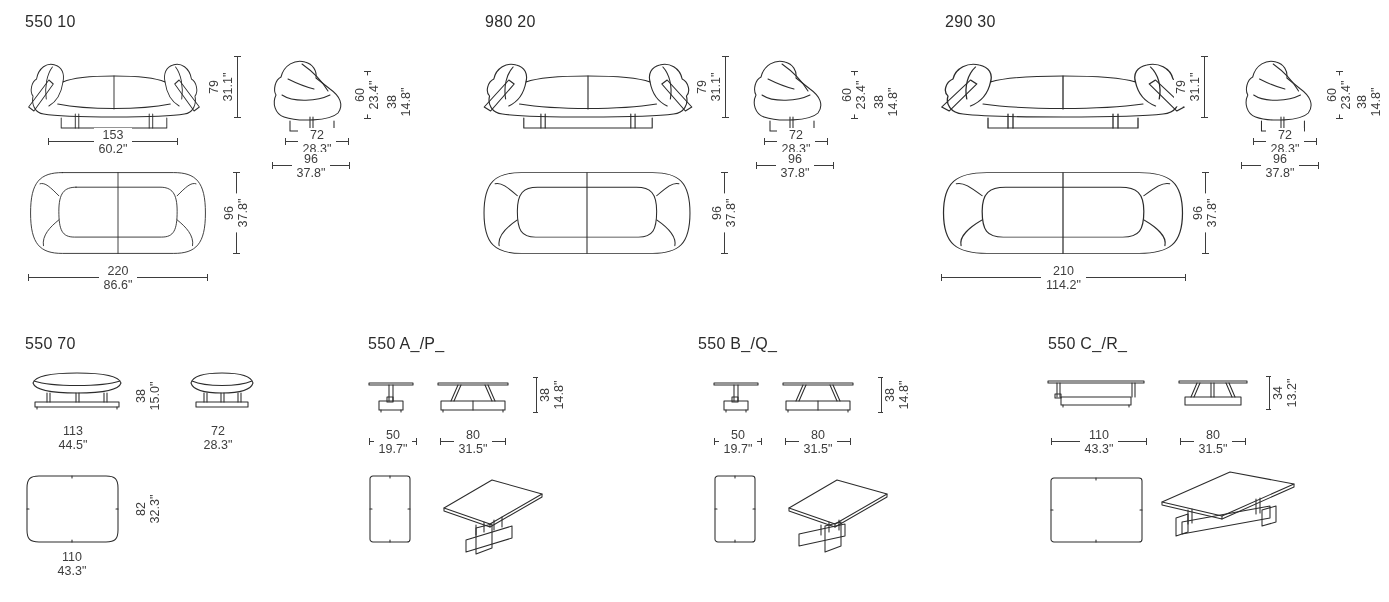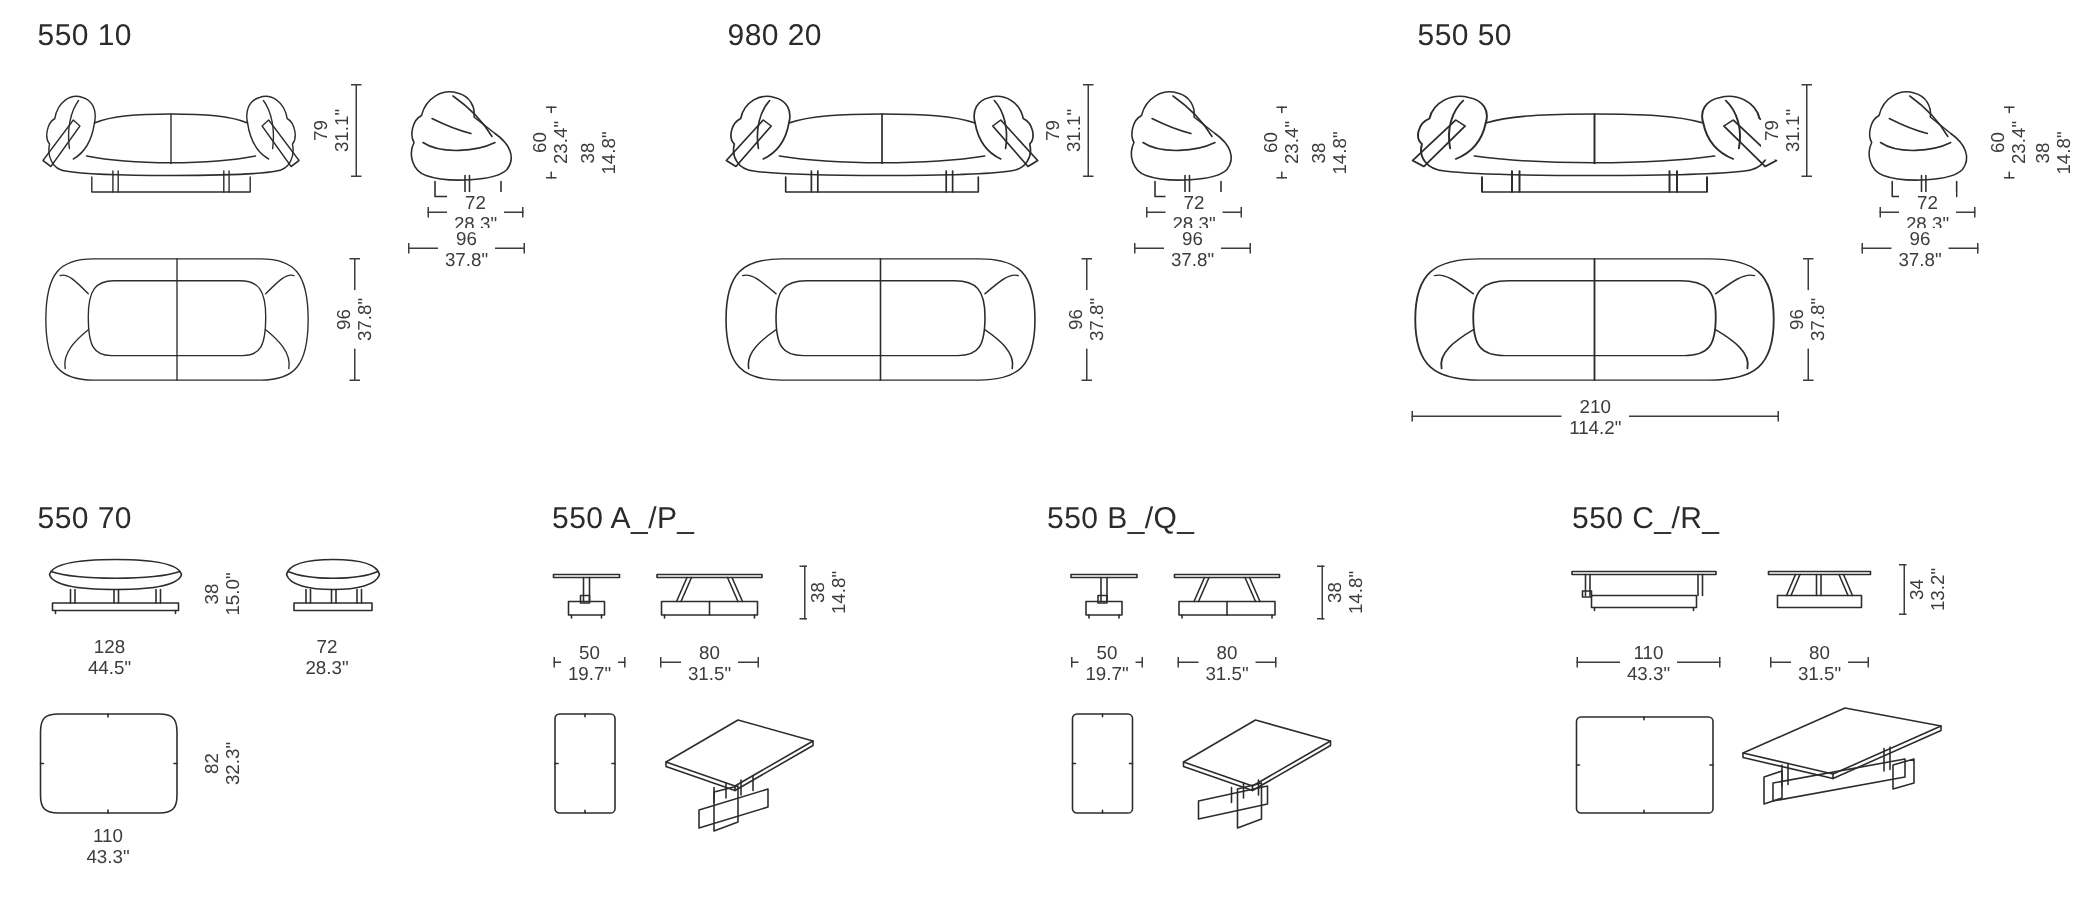--- a/index.html
+++ b/index.html
@@ -1,19 +1,19 @@
 <!DOCTYPE html>
 <html><head>
 <meta charset="utf-8">
 <style>
   *{margin:0;padding:0;box-sizing:border-box}
   html,body{background:#fff}
   body{font-family:"Liberation Sans",sans-serif}
   .sheet{position:relative;width:1389px;height:602px;background:#fff;overflow:hidden;color:#3d3d3d}
-  .title{position:absolute;font-size:20px;letter-spacing:.3px;color:#2b2b2b;white-space:nowrap}
+  .title{position:absolute;font-size:16px;letter-spacing:.3px;color:#2b2b2b;white-space:nowrap}
   svg.draw{position:absolute;overflow:visible}
   svg.draw path,svg.draw line,svg.draw rect{stroke:#2c2c2c;fill:none;stroke-width:1.05;stroke-linecap:round;stroke-linejoin:round}
   
   .hdim{position:absolute;height:28px;display:flex;align-items:center;justify-content:center}
   .hdim .line{position:absolute;left:0;right:0;top:13px;height:1px;background:#3d3d3d}
   .hdim .line::before,.hdim .line::after{content:"";position:absolute;top:-3px;width:1px;height:7px;background:#3d3d3d}
   .hdim .line::before{left:0}
   .hdim .line::after{right:0}
   .dlabel{position:relative;background:#fff;padding:0 5px;text-align:center;font-size:12.5px;line-height:1.12;color:#3d3d3d;white-space:nowrap}
   .dlabel span{display:block}
@@ -47,20 +47,27 @@
     <path d="M40,66 L40,76 L160,76 L160,66"></path>
     <path d="M56,62 L56,76 M60,62 L60,76 M140,62 L140,76 M144,62 L144,76"></path>
   </svg>
   <div class="vdim ll" style="left:237px;top:56px;height:62px">
     <span class="line"></span>
     <span class="dlabel">
         <span>79</span>
         <span>31.1"</span>
       </span>
   </div>
+  <div class="hdim" style="left:48px;top:128px;width:130px">
+    <span class="line"></span>
+    <span class="dlabel">
+        <span>153</span>
+        <span>60.2"</span>
+      </span>
+  </div>
 
   <svg class="draw" style="left:268px;top:53px" width="84" height="82" viewBox="0 0 84 82" preserveAspectRatio="none">
     <path d="M16,64 C7,61 4,50 8,42 C5,37 7,27 13,24 C16,12 27,6 37,9 C45,11 49,18 48,25 L62,36 C72,43 76,52 70,60 C62,68 30,69 16,64 Z"></path>
     <path d="M34,11 C44,18 54,28 60,38"></path>
     <path d="M14,42 C26,50 50,48 62,42"></path>
     <path d="M20,26 C28,30 38,34 46,36"></path>
     <path d="M22,68 L22,78 L66,78 L66,68"></path>
     <path d="M42,64 L42,78 M45,64 L45,78"></path>
   </svg>
   <div class="vdim" style="left:367px;top:71px;height:48px">
@@ -99,20 +106,27 @@
     <path d="M174,30 C184,20 190,14 196,16"></path>
     <path d="M36,58 C26,66 16,76 18,88"></path>
     <path d="M174,58 C184,66 194,76 192,88"></path>
     <path d="M105,3 L105,97"></path>
   </svg>
   <div class="vdim" style="left:236px;top:172px;height:82px">
     <span class="line"></span>
     <span class="dlabel">
         <span>96</span>
         <span>37.8"</span>
+      </span>
+  </div>
+  <div class="hdim" style="left:28px;top:264px;width:180px">
+    <span class="line"></span>
+    <span class="dlabel">
+        <span>220</span>
+        <span>86.6"</span>
       </span>
   </div>
 
   <div class="title" style="left:485px;top:13px">980 20</div>
 
   <svg class="draw" style="left:481px;top:52px" width="214" height="84" viewBox="0 0 200 84" preserveAspectRatio="none">
     <path d="M3,55 L26,28 L31,32 L9,59 Z"></path>
     <path d="M197,55 L174,28 L169,32 L191,59 Z"></path>
     <path d="M20,62 C10,61 6,52 8,44 C4,40 6,30 12,27 C14,16 24,10 33,13 C41,15 44,22 42,30 C55,25 75,24 100,24 C125,24 145,25 158,30 C156,22 159,15 167,13 C176,10 186,16 188,27 C194,30 196,40 192,44 C194,52 190,61 180,62 C155,66 45,66 20,62 Z"></path>
     <path d="M42,30 C40,42 34,50 26,54"></path>
@@ -179,21 +193,21 @@
     <path d="M105,3 L105,97"></path>
   </svg>
   <div class="vdim" style="left:724px;top:172px;height:82px">
     <span class="line"></span>
     <span class="dlabel">
         <span>96</span>
         <span>37.8"</span>
       </span>
   </div>
 
-  <div class="title" style="left:945px;top:13px">550 50</div>
+  <div class="title" style="left:945px;top:13px">290 30</div>
 
   <svg class="draw" style="left:938px;top:52px" width="250" height="84" viewBox="0 0 200 84" preserveAspectRatio="none">
     <path d="M3,55 L26,28 L31,32 L9,59 Z"></path>
     <path d="M197,55 L174,28 L169,32 L191,59 Z"></path>
     <path d="M20,62 C10,61 6,52 8,44 C4,40 6,30 12,27 C14,16 24,10 33,13 C41,15 44,22 42,30 C55,25 75,24 100,24 C125,24 145,25 158,30 C156,22 159,15 167,13 C176,10 186,16 188,27 C194,30 196,40 192,44 C194,52 190,61 180,62 C155,66 45,66 20,62 Z"></path>
     <path d="M42,30 C40,42 34,50 26,54"></path>
     <path d="M30,15 C24,22 21,34 23,47"></path>
     <path d="M158,30 C160,42 166,50 174,54"></path>
     <path d="M170,15 C176,22 179,34 177,47"></path>
     <path d="M36,52 C70,58 130,58 164,52"></path>
@@ -282,21 +296,21 @@
   <div class="vdim noline" style="left:148px;top:374px;height:44px">
 
     <span class="dlabel">
         <span>38</span>
         <span>15.0"</span>
       </span>
   </div>
   <div class="hdim noline" style="left:43px;top:424px;width:60px">
 
     <span class="dlabel">
-        <span>128</span>
+        <span>113</span>
         <span>44.5"</span>
       </span>
   </div>
 
   <svg class="draw" style="left:186px;top:370px" width="72" height="40" viewBox="0 0 72 40" preserveAspectRatio="none">
     <path d="M5,13 C7,5 20,3 36,3 C52,3 65,5 67,13 C65,20 52,23 36,23 C20,23 7,20 5,13 Z"></path>
     <path d="M6,11 C20,17 52,17 66,11"></path>
     <path d="M18,23 L18,32 M21,23 L21,32 M35,23 L35,32 M38,23 L38,32 M52,23 L52,32 M55,23 L55,32"></path>
     <path d="M10,32 L62,32 L62,37 L10,37 Z"></path>
   </svg>

